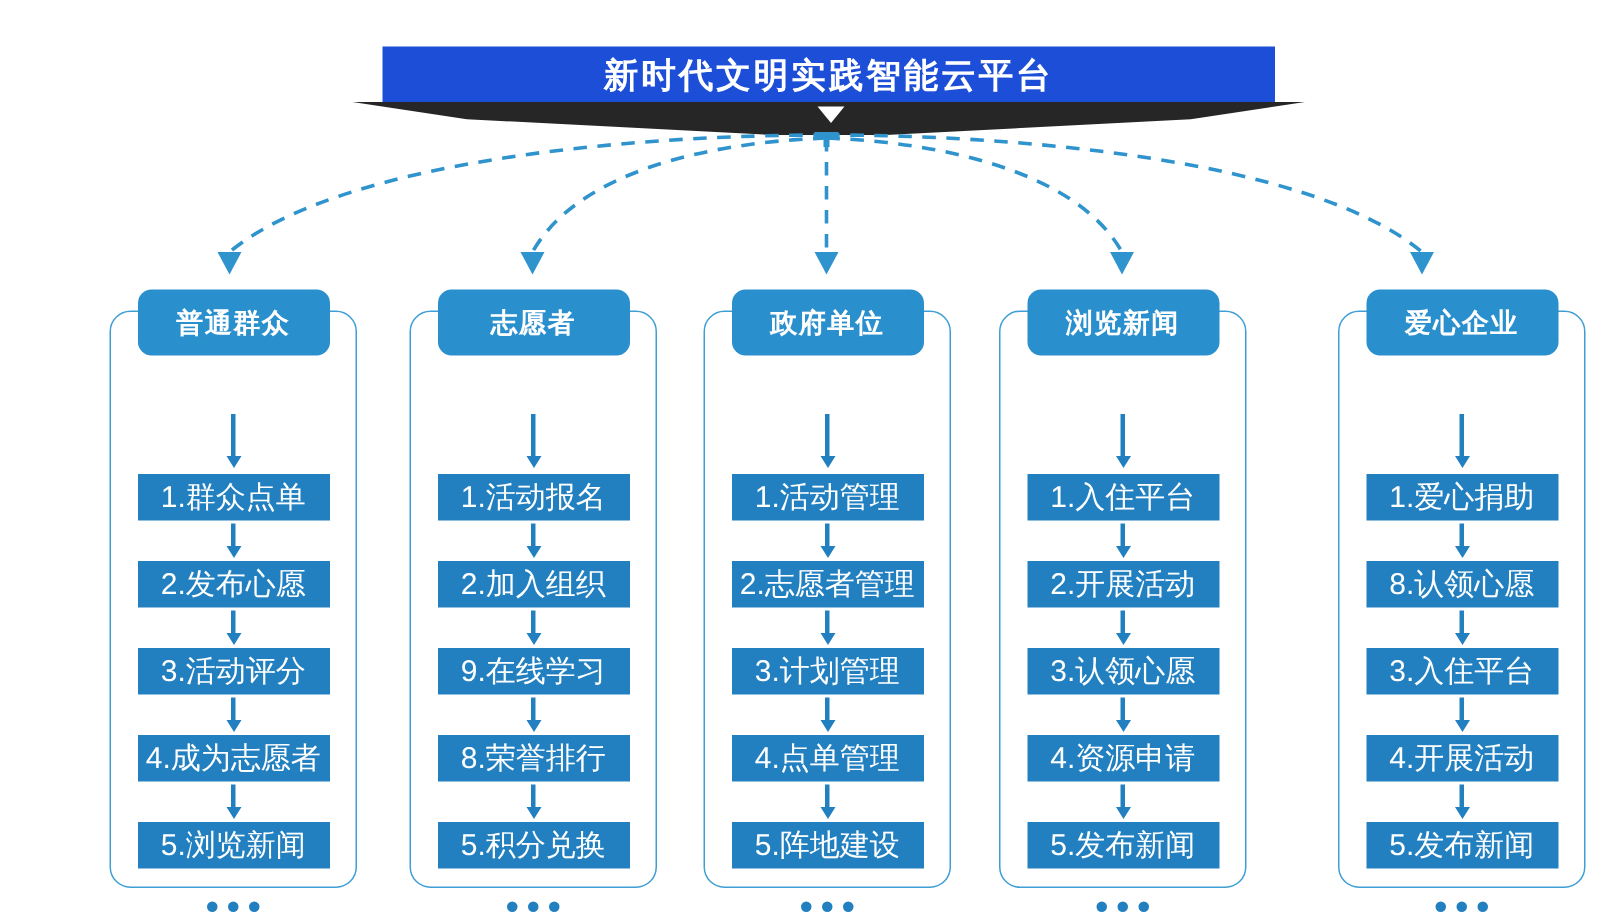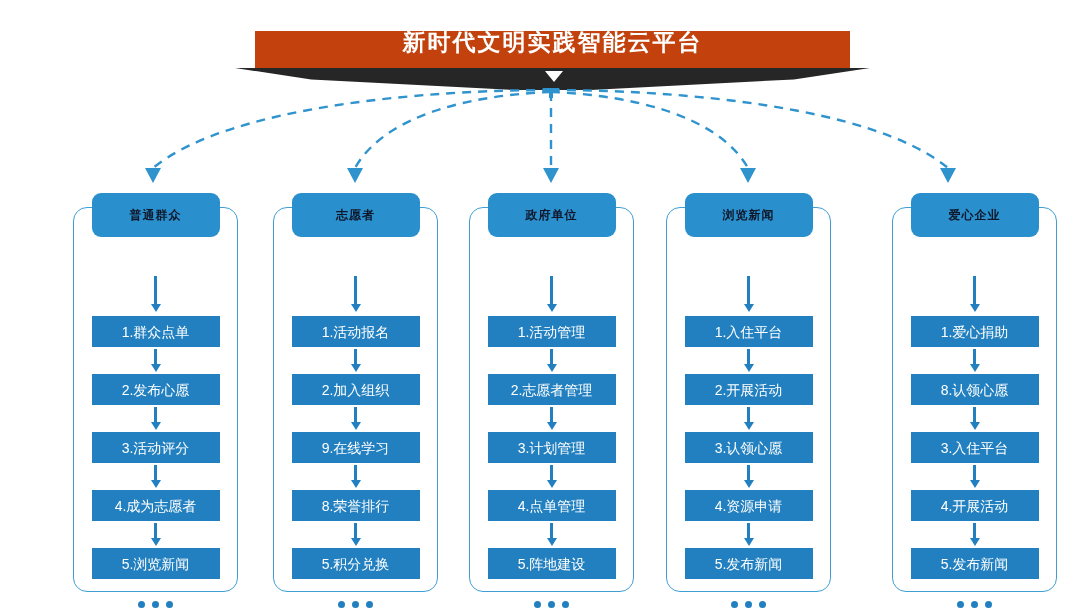--- a/index.html
+++ b/index.html
@@ -22,22 +22,23 @@
   .banner-wrap {
     position: absolute;
     left: 255px;
     top: 31px;
     width: 595px;
     height: 38px;
   }
   .banner {
     position: absolute;
     inset: 0;
-    background: #c2410c;
+    background: #1d4ed8;
     display: flex;
+    align-items: center;
     justify-content: center;
   }
   .banner-title {
     color: #ffffff;
     font-size: 23px;
     font-weight: bold;
     letter-spacing: 2px;
     line-height: 1;
   }
 
@@ -105,22 +106,22 @@
     width: 128px;
     height: 44px;
     background: #2a8fcd;
     border-radius: 9px;
     display: flex;
     align-items: center;
     justify-content: center;
     z-index: 3;
   }
   .col-head-label {
-    color: #0f172a;
-    font-size: 12px;
+    color: #ffffff;
+    font-size: 18px;
     font-weight: bold;
     letter-spacing: 1px;
     line-height: 1;
     white-space: nowrap;
   }
 
   .steps {
     position: absolute;
     left: 0;
     top: 69px;
@@ -131,21 +132,21 @@
     width: 128px;
     height: 31px;
     margin: 0 auto;
     background: #2280c0;
     display: flex;
     align-items: center;
     justify-content: center;
   }
   .step-label {
     color: #ffffff;
-    font-size: 14px;
+    font-size: 20px;
     line-height: 1;
     white-space: nowrap;
   }
 
   
   .arrow {
     position: relative;
     width: 100%;
     height: 27px;
   }

